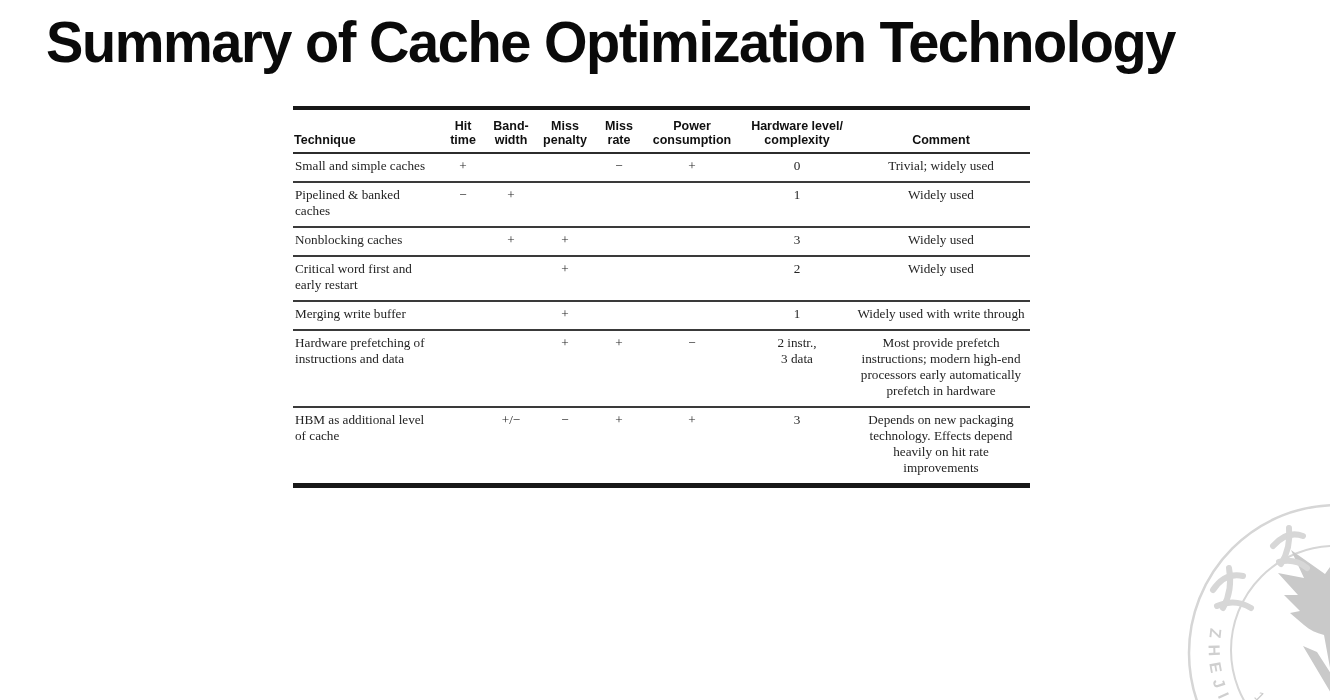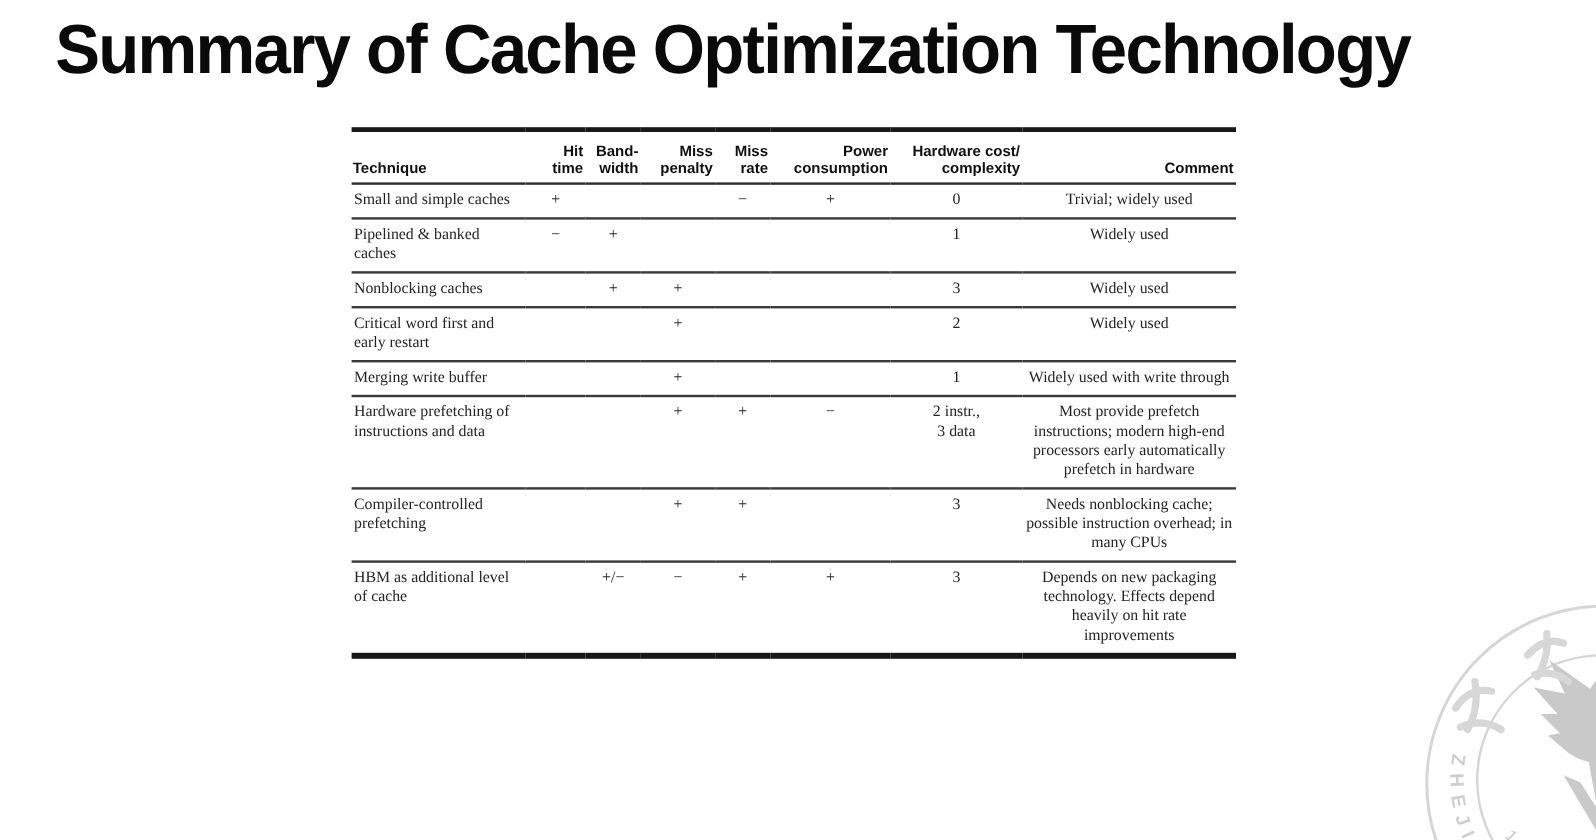--- a/index.html
+++ b/index.html
@@ -17,21 +17,21 @@
   table.opt{
     border-collapse:collapse;table-layout:fixed;width:737px;
     border-top:4px solid #181818;border-bottom:5px solid #181818;
   }
   table.opt thead tr{border-bottom:2px solid #2c2c2c;}
   table.opt tbody tr{border-top:2px solid #3a3a3a;margin-top:25px;}
   table.opt th{
     font-family:"Liberation Sans",sans-serif;font-weight:bold;
     font-size:12.5px;line-height:14px;color:#101010;
     vertical-align:bottom;padding:9px 2px 5px 2px;white-space:pre-line;
-    text-align:right;
+    text-align:center;
   }
   table.opt th.col-technique{text-align:left;padding-left:1px;}
   table.opt td{
     font-size:13.2px;line-height:16px;color:#242424;
     vertical-align:top;padding:4px 2px 7px 2px;
   }
   td.mark{text-align:center;white-space:pre-line;}
   td.tech{text-align:left;padding-left:1px;padding-right:6px;}
   td.comment{text-align:center;padding-left:6px;padding-right:1px;}
   .watermark{
@@ -62,21 +62,21 @@
         <th>Hit
 time</th>
         <th>Band-
 width</th>
         <th>Miss
 penalty</th>
         <th>Miss
 rate</th>
         <th>Power
 consumption</th>
-        <th>Hardware cost/
+        <th>Hardware level/
 complexity</th>
         <th>Comment</th>
       </tr>
     </thead>
     <tbody id="table-body">
   <tr>
     <td class="tech">Small and simple caches</td>
     <td class="mark">+</td>
     <td class="mark"></td>
     <td class="mark"></td>
@@ -137,30 +137,20 @@
     <td class="mark"></td>
     <td class="mark"></td>
     <td class="mark">+</td>
     <td class="mark">+</td>
     <td class="mark">−</td>
     <td class="mark">2 instr.,
 3 data</td>
     <td class="comment">Most provide prefetch instructions; modern high-end processors early automatically prefetch in hardware</td>
   </tr>
 
-  <tr>
-    <td class="tech">Compiler-controlled prefetching</td>
-    <td class="mark"></td>
-    <td class="mark"></td>
-    <td class="mark">+</td>
-    <td class="mark">+</td>
-    <td class="mark"></td>
-    <td class="mark">3</td>
-    <td class="comment">Needs nonblocking cache; possible instruction overhead; in many CPUs</td>
-  </tr>
 
   <tr>
     <td class="tech">HBM as additional level of cache</td>
     <td class="mark"></td>
     <td class="mark">+/−</td>
     <td class="mark">−</td>
     <td class="mark">+</td>
     <td class="mark">+</td>
     <td class="mark">3</td>
     <td class="comment">Depends on new packaging technology. Effects depend heavily on hit rate improvements</td>

